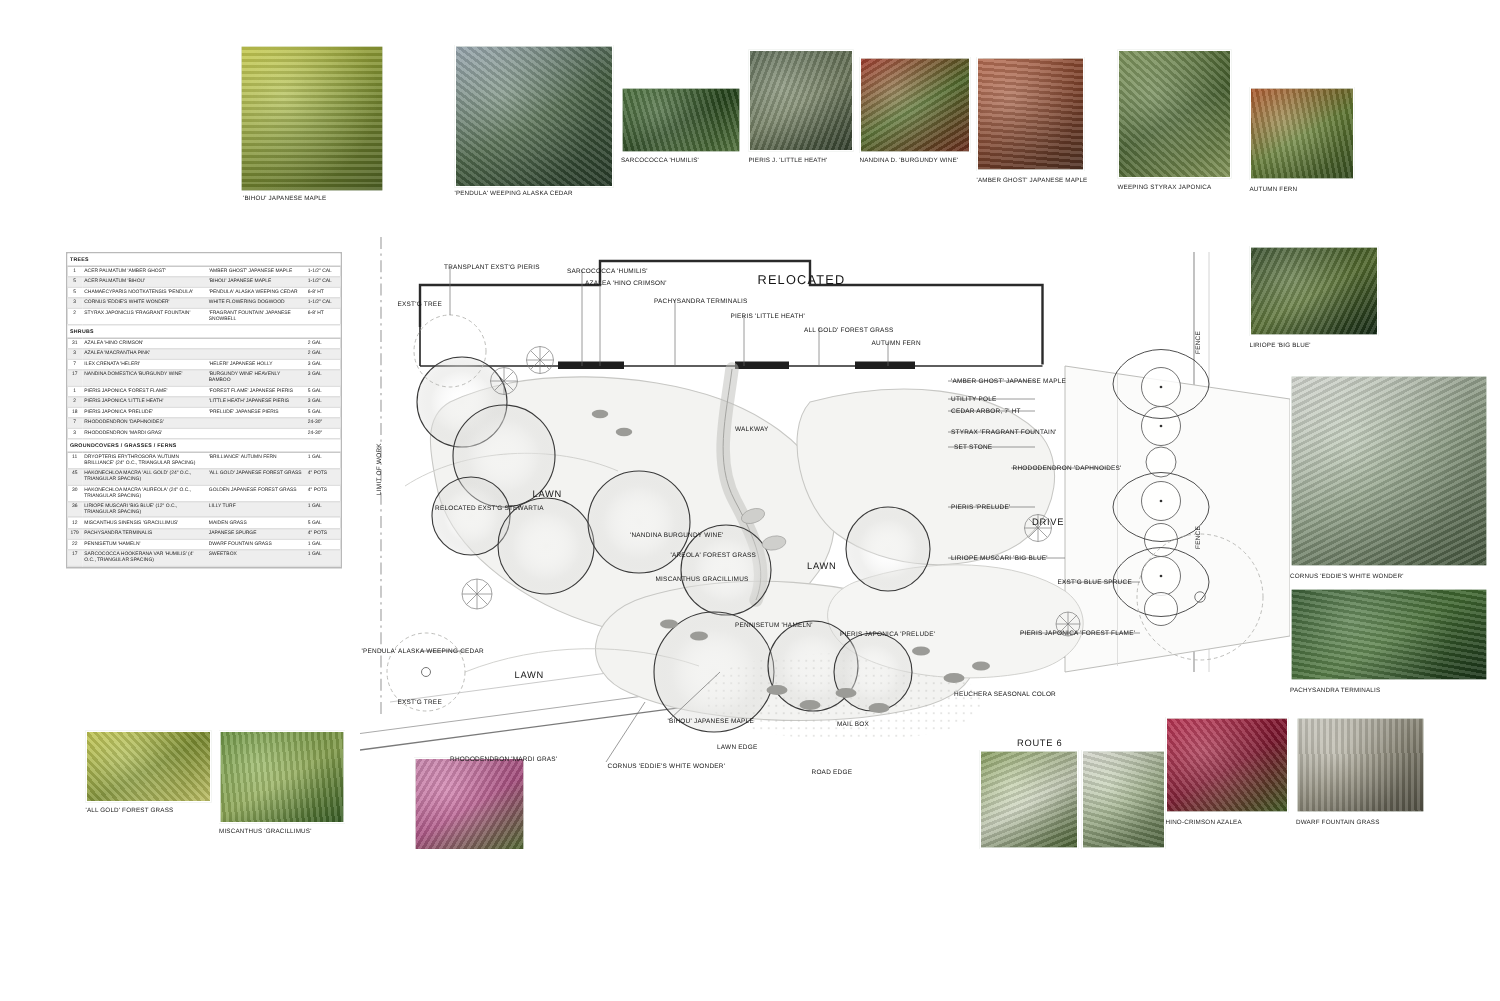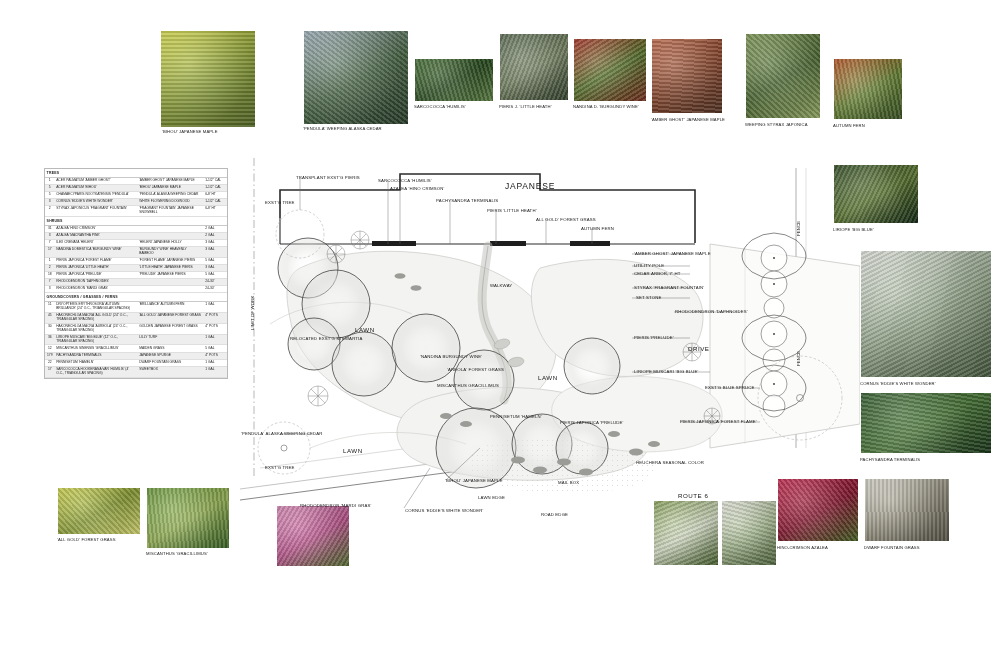--- a/index.html
+++ b/index.html
@@ -501,21 +501,21 @@
 
   <div id="plan-labels">
       <div class="plabel" style="left: 296px; top: 175px;">TRANSPLANT EXST'G PIERIS</div>
       <div class="plabel" style="left: 265px; top: 200px;">EXST'G TREE</div>
       <div class="plabel" style="left: 378px; top: 178px;">SARCOCOCCA 'HUMILIS'</div>
       <div class="plabel" style="left: 390px; top: 186px;">AZALEA 'HINO CRIMSON'</div>
       <div class="plabel" style="left: 436px; top: 198px;">PACHYSANDRA TERMINALIS</div>
       <div class="plabel" style="left: 487px; top: 208px;">PIERIS 'LITTLE HEATH'</div>
       <div class="plabel" style="left: 536px; top: 217px;">ALL GOLD' FOREST GRASS</div>
       <div class="plabel" style="left: 581px; top: 226px;">AUTUMN FERN</div>
-      <div class="plabel big" style="left: 505px; top: 181px;">JAPANESE</div>
+      <div class="plabel big" style="left: 505px; top: 181px;">RELOCATED</div>
       <div class="plabel" style="left: 634px; top: 251px;">'AMBER GHOST' JAPANESE MAPLE</div>
       <div class="plabel" style="left: 634px; top: 263px;">UTILITY POLE</div>
       <div class="plabel" style="left: 634px; top: 271px;">CEDAR ARBOR, 7' HT</div>
       <div class="plabel" style="left: 634px; top: 285px;">STYRAX 'FRAGRANT FOUNTAIN'</div>
       <div class="plabel" style="left: 636px; top: 295px;">SET STONE</div>
       <div class="plabel" style="left: 675px; top: 309px;">RHODODENDRON 'DAPHNOIDES'</div>
       <div class="plabel" style="left: 634px; top: 335px;">PIERIS 'PRELUDE'</div>
       <div class="plabel mid" style="left: 688px; top: 345px;">DRIVE</div>
       <div class="plabel" style="left: 634px; top: 369px;">LIRIOPE MUSCARI 'BIG BLUE'</div>
       <div class="plabel" style="left: 705px; top: 385px;">EXST'G BLUE SPRUCE</div>

